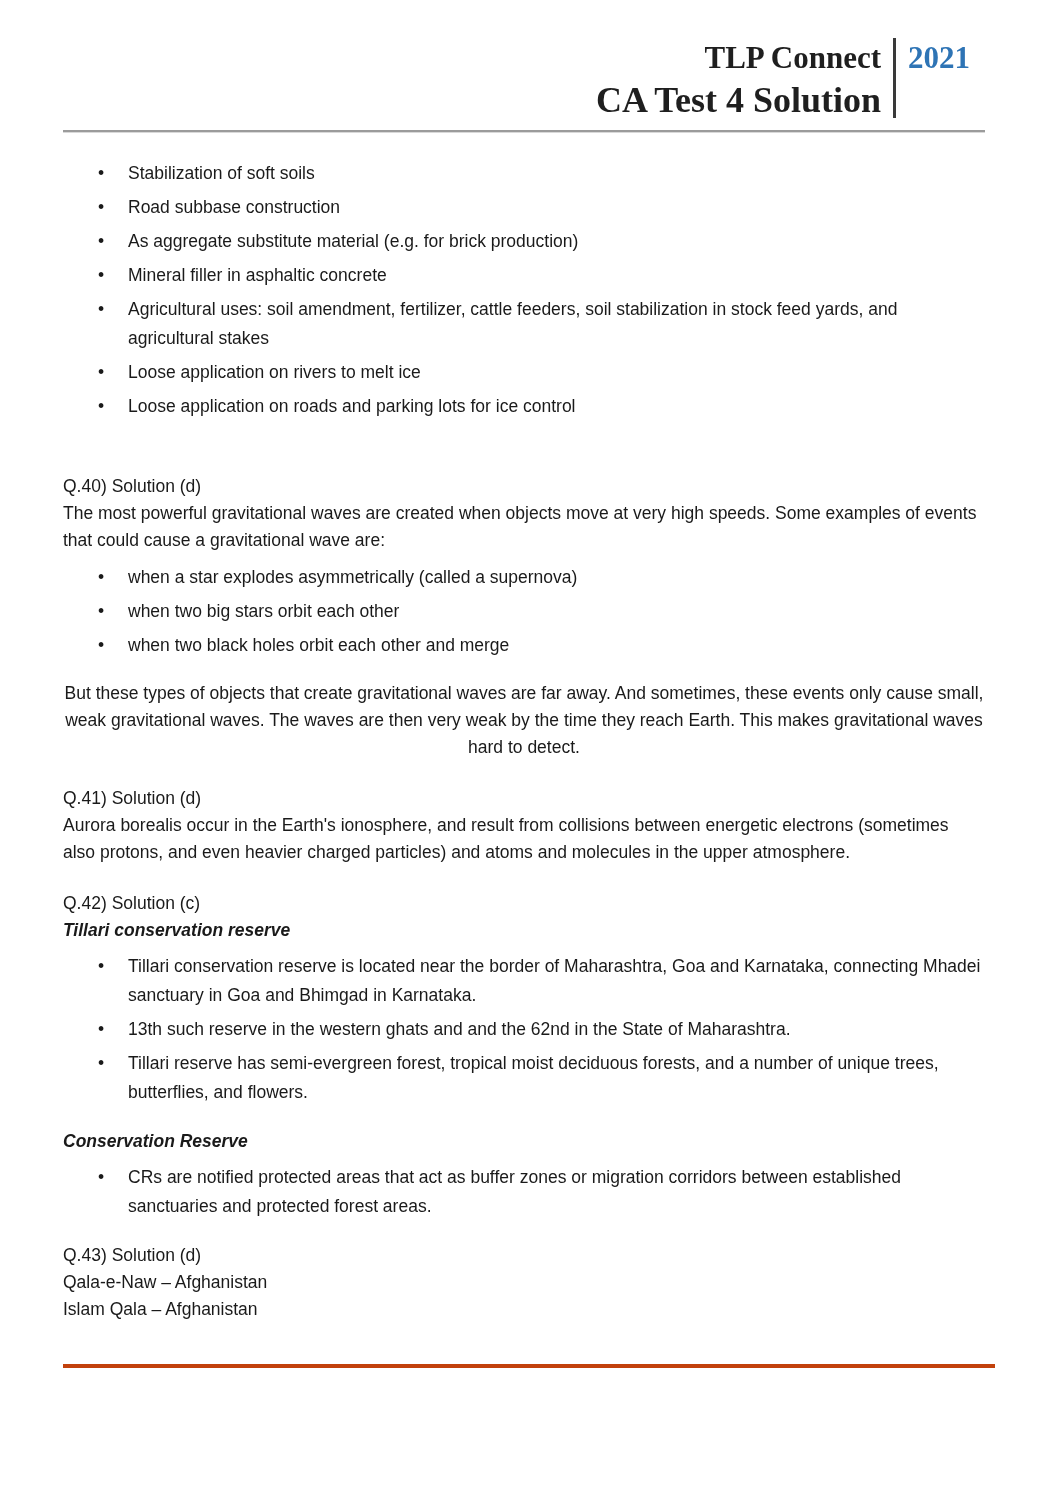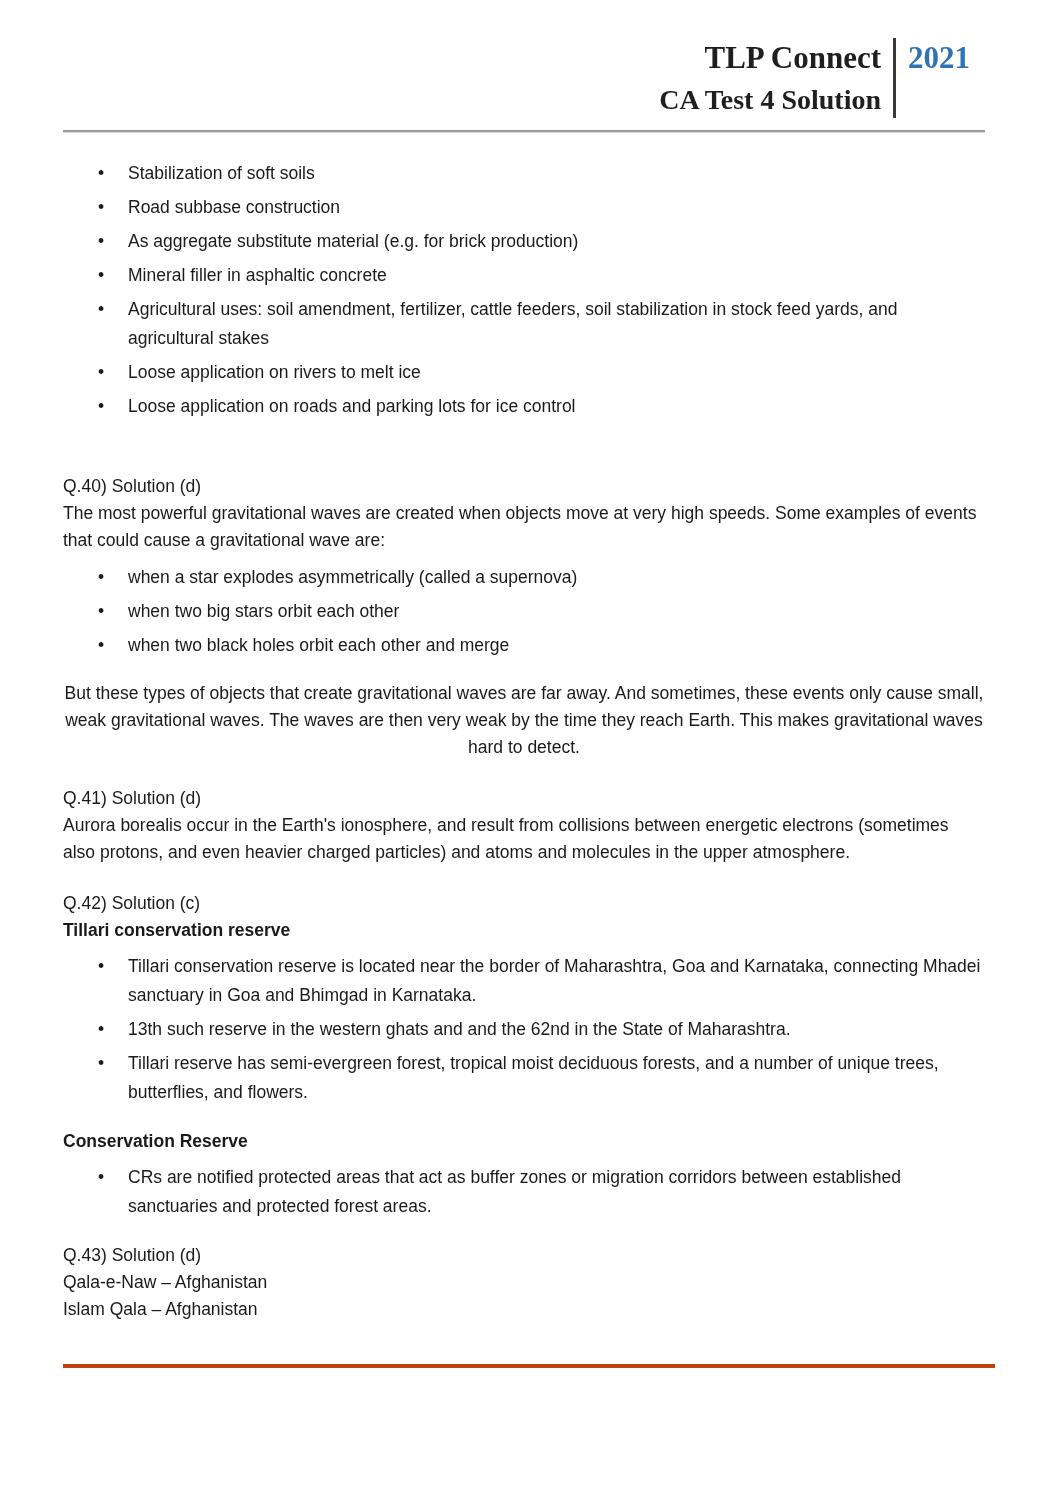--- a/index.html
+++ b/index.html
@@ -24,21 +24,21 @@
     align-items: stretch;
     padding: 36px 88px 0 63px;
   }
   .header-titles {
     text-align: right;
     font-family: "Liberation Serif", serif;
     font-weight: bold;
     color: #1f1f1f;
   }
   .header-title-main { font-size: 31px; line-height: 44px; }
-  .header-title-sub  { font-size: 28px; line-height: 40px; }
+  .header-title-sub  { font-size: 36px; line-height: 40px; }
   .header-divider {
     width: 3px;
     background: #3a3a3a;
     margin: 2px 12px 2px 12px;
   }
   .header-year {
     font-family: "Liberation Serif", serif;
     font-weight: bold;
     font-size: 31px;
     line-height: 44px;
@@ -69,21 +69,21 @@
     position: absolute;
     left: -30px;
     top: 0;
   }
   .section-gap-xl { margin-top: 52px; }
   .section-gap-lg { margin-top: 21px; }
   .section-gap-md { margin-top: 24px; }
   .para { margin: 0; }
   .para + ul.bullets { margin-top: 9px; }
   .after-bullets { margin-top: 20px; text-align: center; }
-  .bold-subhead { font-weight: bold; }
+  .bold-subhead { font-weight: bold; font-style: italic; }
   .sub-gap { margin-top: 21px; }
   ul.bullets.tight-top { margin-top: 8px; }
 
   
   .footer {
     position: absolute;
     left: 63px;
     right: 63px;
     top: 1364px;
     border-top: 4px solid #c2410c;

